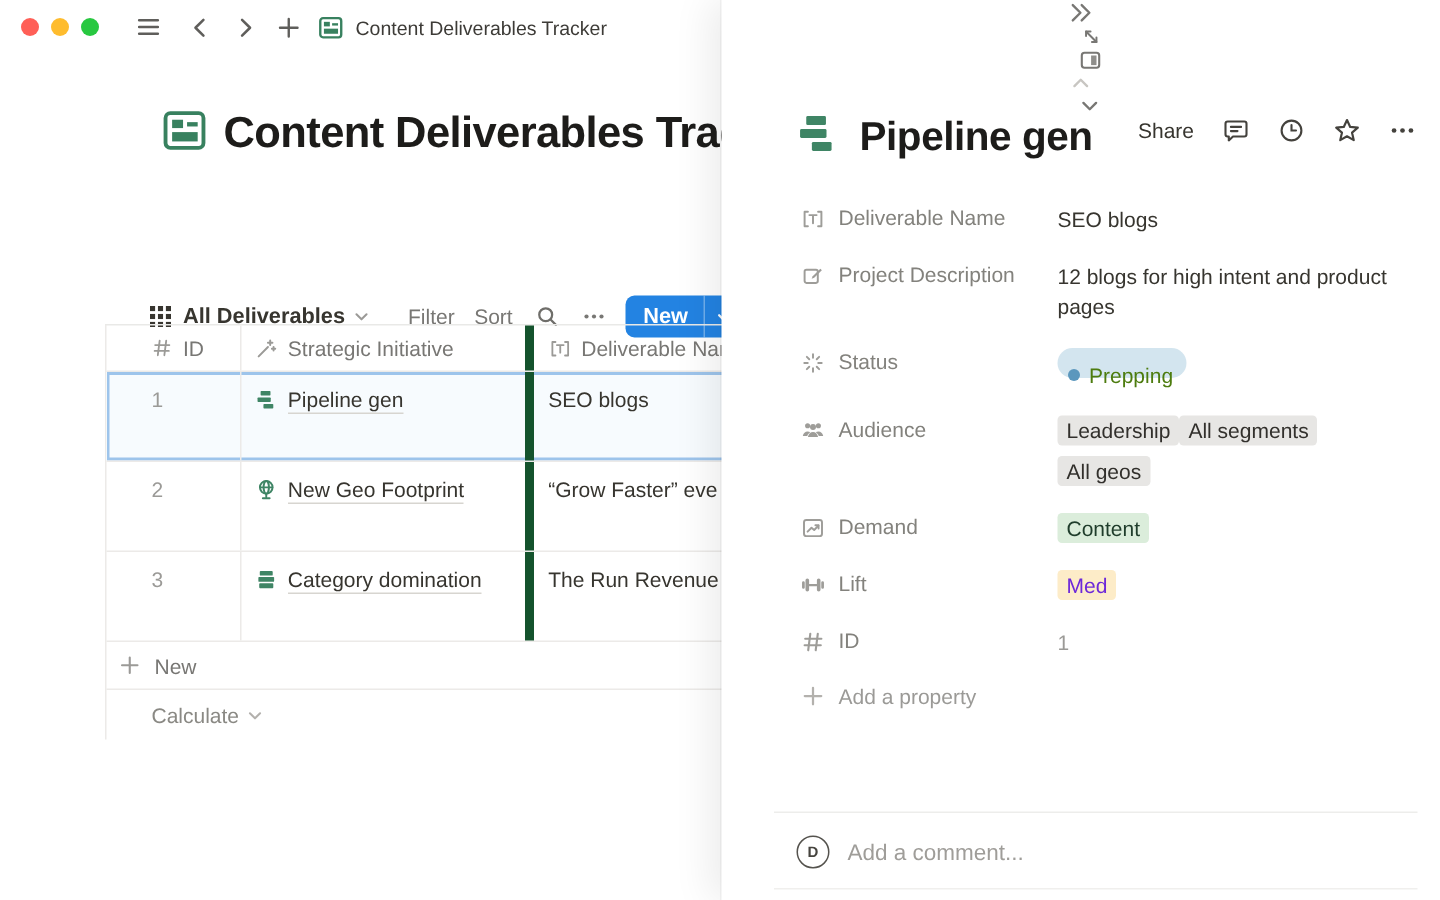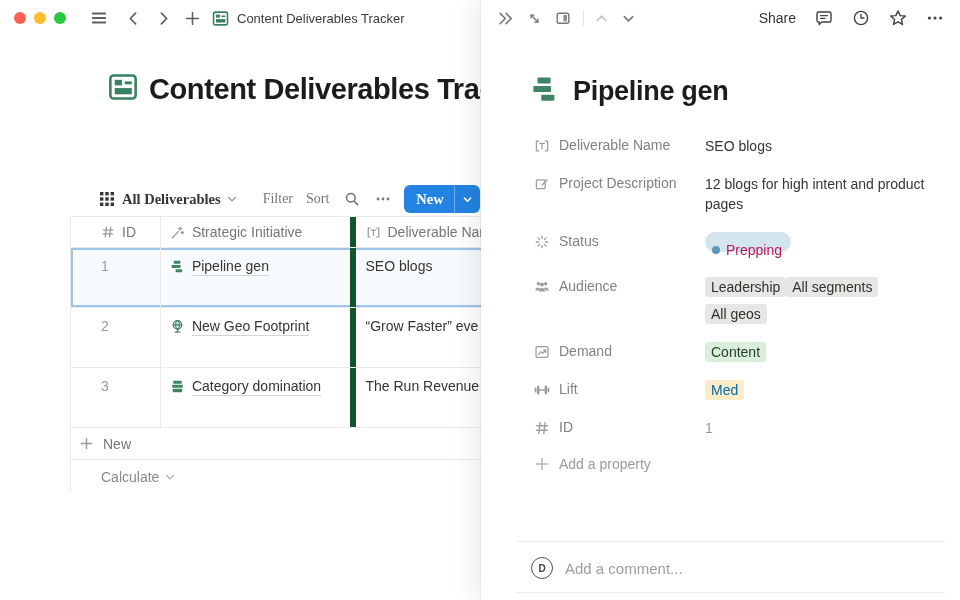--- a/index.html
+++ b/index.html
@@ -13,22 +13,22 @@
   .tl { width:12px; height:12px; border-radius:50%; margin-right:8px; }
   .tl.red{background:#ff5f57}.tl.yellow{background:#febc2e}.tl.green{background:#28c840}
   .tbar-ic { display:flex; align-items:center; justify-content:center; color:#5f5e5b; }
   .tbar-ic svg{display:block}
   .win-title { font-size:13px; color:#3d3b37; margin-left:8px; white-space:nowrap; }
 
   .page-title-row { position:absolute; left:108px; top:72px; display:flex;
     align-items:center; gap:11px; white-space:nowrap; }
   .page-title-row h1 { font-size:29px; font-weight:700; letter-spacing:-0.4px; color:#1d1c1a; }
 
-  .view-toolbar { position:absolute; left:100px; top:184px; height:30px;
-    display:flex; align-items:center;font-family:Liberation Serif, serif; }
+  .view-toolbar { position:absolute; left:100px; top:196px; height:30px;
+    display:flex; align-items:center; }
   .view-name { font-size:14.5px; font-weight:700; color:#37352f; margin-left:8px; }
   .tb-text { font-size:14px; color:#787774; }
   .new-btn { display:flex; align-items:center; height:28px; background:#2383e2;
     border-radius:6px; overflow:hidden; color:#fff; }
   .new-btn .lbl { font-size:14.5px; font-weight:600; padding:0 10px 0 12px; }
   .new-btn .chev { padding:0 7px; height:100%; display:flex; align-items:center;
     border-left:1px solid rgba(255,255,255,0.35); }
 
   .db-table { position:absolute; left:70px; top:216px; width:545px;
     border-top:1px solid #e9e9e7; border-left:1px solid #eceae8; font-size:14px; }
@@ -47,44 +47,44 @@
   .drow .c-del { padding-top:10px; white-space:nowrap; overflow:hidden; }
   .tfoot-new { display:flex; align-items:center; gap:9px; height:32px; color:#787774;
     border-bottom:1px solid #eceae8; padding-left:8px; font-size:14px; }
   .tfoot-calc { display:flex; align-items:center; gap:5px; height:33px; color:#8a8984;
     padding-left:8px; font-size:14px;margin-left:22px; }
 
   
   .peek { position:absolute; left:481px; top:0; width:479px; height:600px; background:#fff;
     z-index:10; box-shadow:-1px 0 0 rgba(0,0,0,0.04), -8px 0 24px rgba(0,0,0,0.08); }
   .peek-toolbar { position:absolute; left:0; top:0; width:100%; height:36px;
-    display:flex; align-items:center; padding:0 16px; }
+    display:flex; align-items:center; padding:0 16px;flex-direction:column; }
   .pk-ic { display:flex; align-items:center; justify-content:center; color:#787774; }
   .pk-right { margin-left:auto; display:flex; align-items:center; gap:19px; color:#44423d; }
   .share-lbl { font-size:14px; color:#37352f; }
   .vdiv { width:1px; height:16px; background:#e3e2e0; margin:0 10px 0 12px; }
 
   .peek-title-row { position:absolute; left:49px; top:74px; display:flex;
     align-items:center; gap:13px; }
   .peek-title-row h2 { font-size:27px; font-weight:700; letter-spacing:-0.3px; color:#1d1c1a; }
 
   .props { position:absolute; left:53px; top:136px; right:22px; }
   .prop-row { display:flex; margin-bottom:18px; }
   .prop-label { width:171px; flex:none; display:flex; gap:9px; align-items:flex-start;
     color:#83827d; font-size:14px; padding-top:1px; }
   .prop-label .picon { margin-top:1px; color:#9e9d99; display:flex; }
   .prop-value { flex:1; font-size:14px; color:#37352f; line-height:20px; }
   .muted-val { color:#9b9a97; }
   .pill { display:inline-flex; align-items:center; height:20px; padding:0 6px;
     border-radius:3px; font-size:14px; color:#32302c; white-space:nowrap; }
   .pill-gray  { background:#e7e6e4; }
   .pill-green { background:#dbeddb; color:#1f3d2b; }
-  .pill-yellow{ background:#fdecc8; color:#0369a1; }
+  .pill-yellow{ background:#fdecc8; color:#6d28d9; }
   .pill-status{ background:#d3e5ef; border-radius:11px; padding:16px 9px 0 7px; gap:6px;
-    color:#be185d; }
+    color:#4d7c0f; }
   .pill-status .dot { width:8px; height:8px; border-radius:50%; background:#5b97bd; }
   .pill-wrap { display:flex; flex-wrap:wrap; gap:7px 0; }
   .add-prop { display:flex; align-items:center; gap:9px; color:#9b9a97; font-size:14px;
     margin-top:2px; }
 
   .comment-sec { position:absolute; left:35px; right:15px; top:541px;
     border-top:1px solid #ededeb; padding-top:15px; display:flex; align-items:center; gap:12px; }
   .avatar { width:22px; height:22px; border-radius:50%; border:1.4px solid #55534e;
     display:flex; align-items:center; justify-content:center; font-size:10px; font-weight:700;
     color:#46443f; flex:none; margin-left:15px; }

